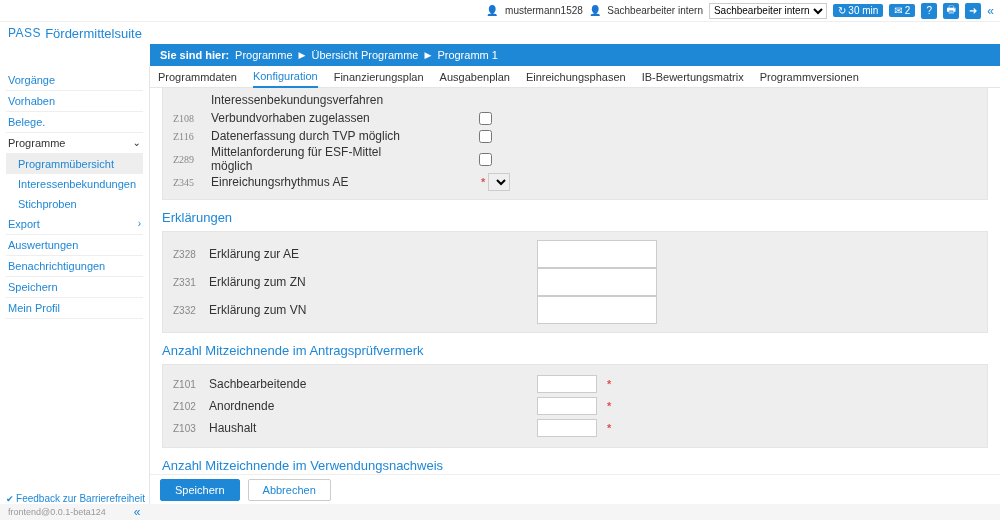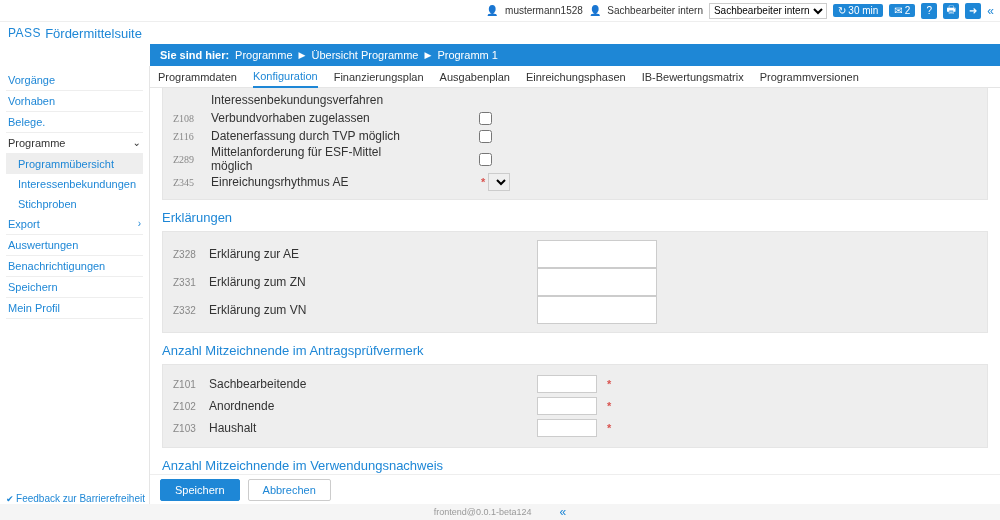--- a/index.html
+++ b/index.html
@@ -61,21 +61,21 @@
 
 .toprows .row { min-height:18px; }
 .toprows .row .lbl { width: 210px; }
 .toprows .row .code { width:30px;font-family:Liberation Serif, serif; }
 
 
 .footer-actions { position:absolute; bottom:0; left:0; right:0; height:30px; background:#fff; border-top:1px solid #eee; display:flex; align-items:center; padding:0 10px; gap:8px;}
 .btn { font-size:11px; padding:4px 14px; border:1px solid #ccc; background:#fff; color:#1e87d6; cursor:pointer; border-radius:2px;}
 .btn.primary { background:#1e87d6; color:#fff; border-color:#1e87d6;}
 
-.bottombar { height:16px; background:#f5f5f5; color:#999; font-size:9px; display:flex; align-items:center; padding:0 8px; justify-content:center;gap:28px;}
+.bottombar { height:16px; background:#f5f5f5; color:#999; font-size:9px; display:flex; align-items:center; padding:0 8px; justify-content:flex-start;gap:28px;}
 .bottombar .collapse { color:#1e87d6; font-size:12px; cursor:pointer;}
 .feedback { position:absolute; bottom:0; left:6px; font-size:10px; color:#1e87d6; cursor:pointer;}
 .feedback::before{content:"✔ "; font-size:9px;}
 </style>
 </head>
 <body>
 
 <div class="topbar">
   <span class="user-icon">👤</span>
   <span class="txt">mustermann1528</span>

